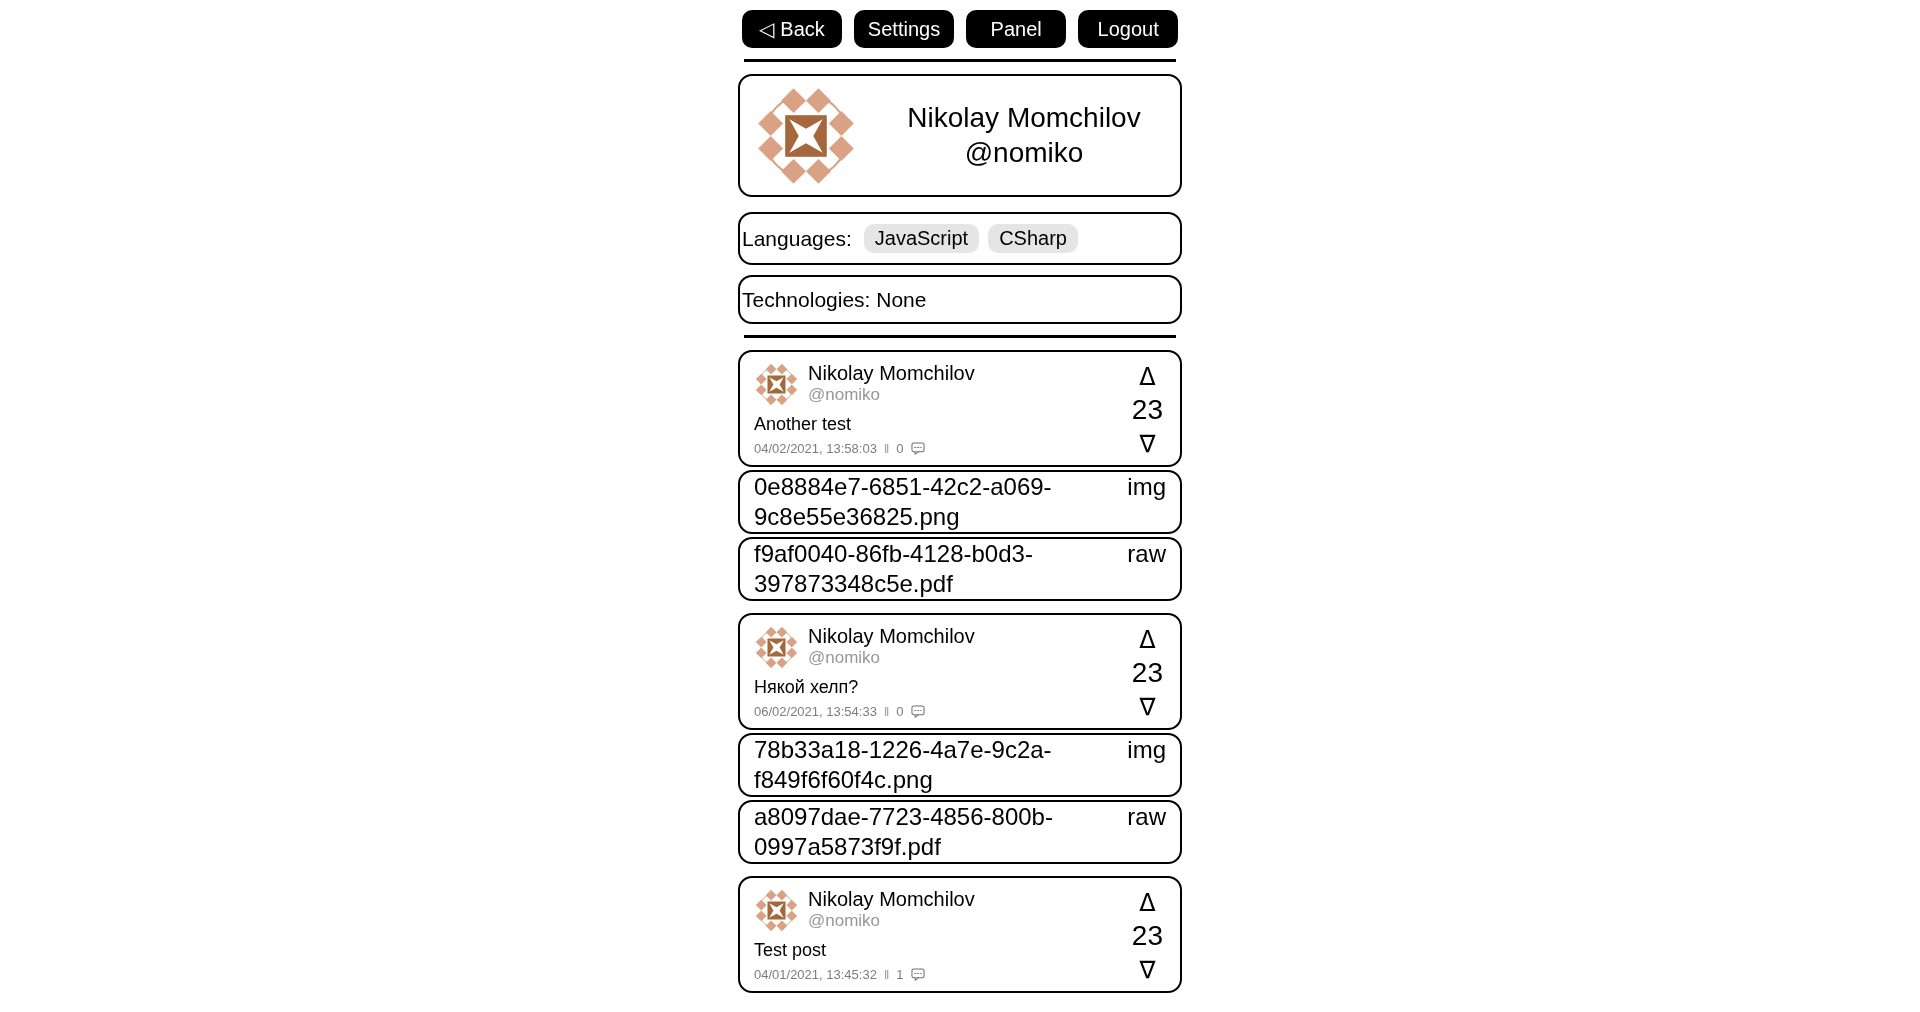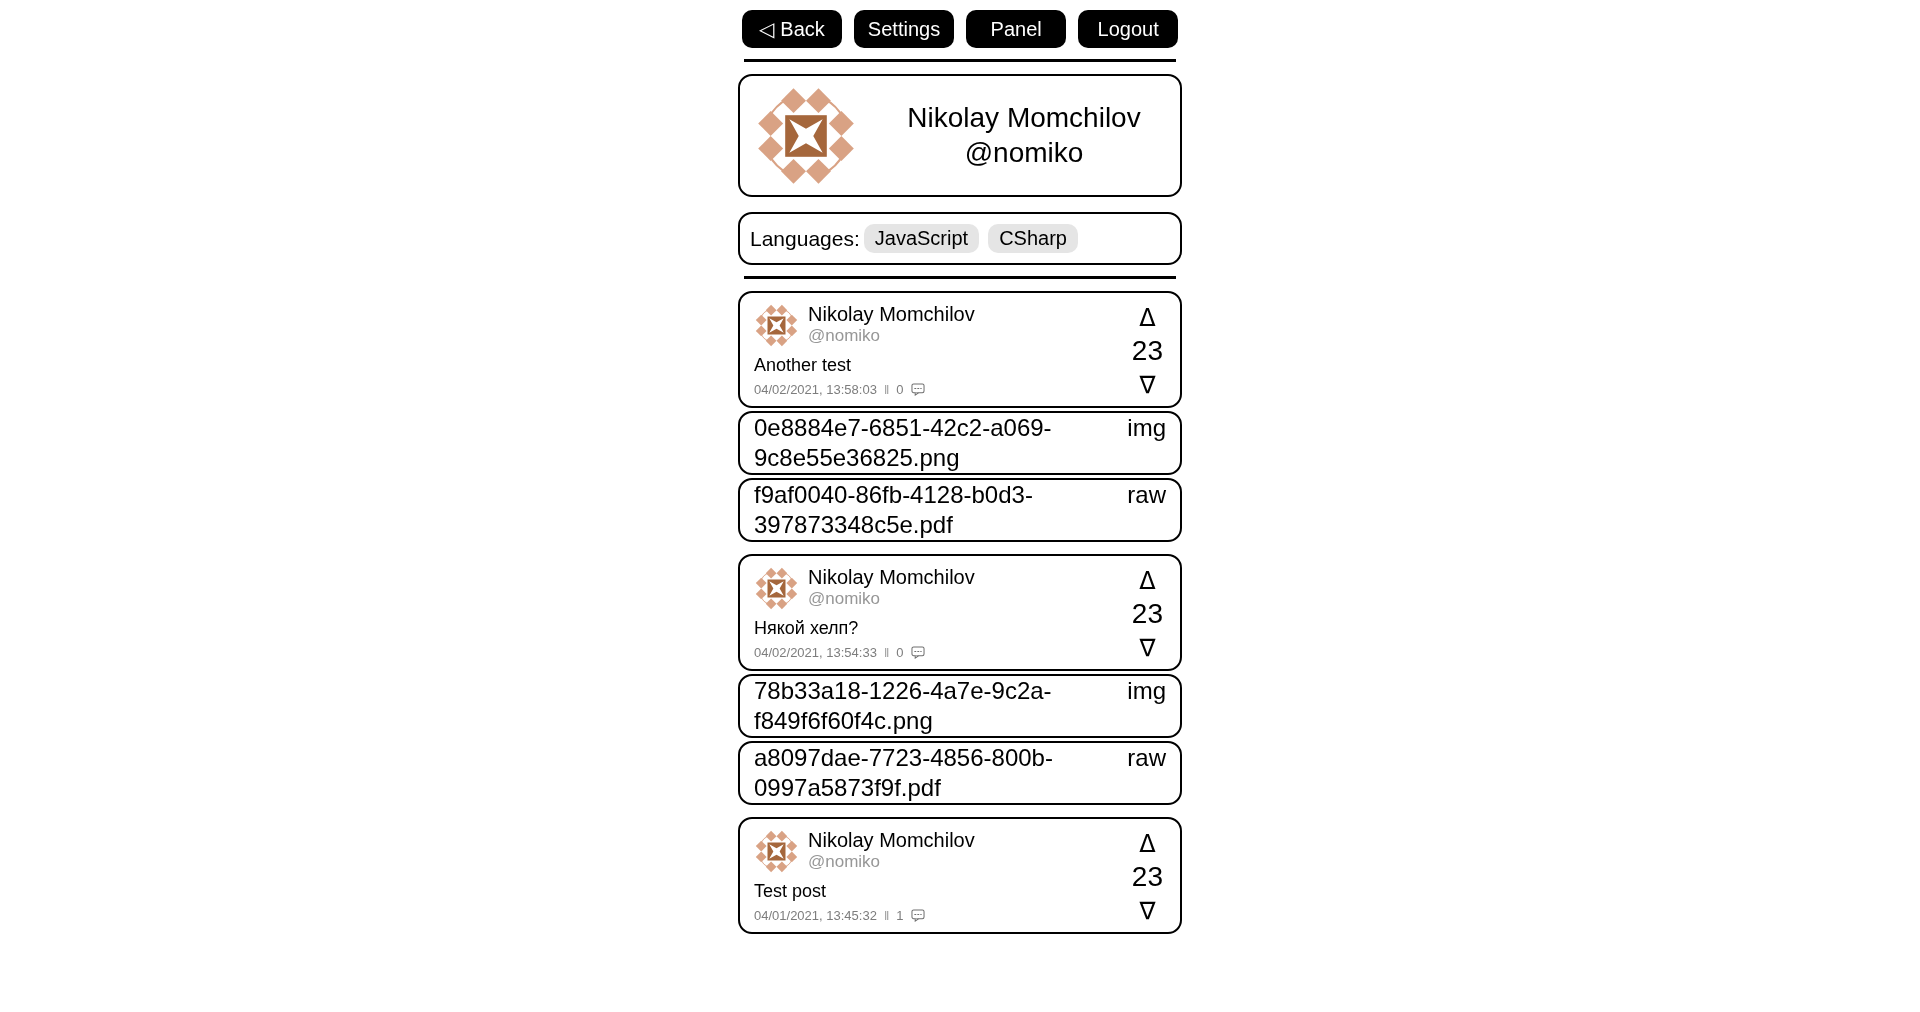--- a/index.html
+++ b/index.html
@@ -65,22 +65,22 @@
   .profile-name-block {
     flex: 1;
     text-align: center;
     font-size: 28px;
     line-height: 1.22;
   }
 
   .info-card {
     display: flex;
     align-items: center;
-    gap: 4px;
-    padding: 10px 10px;
+    gap: 12px;
+    padding: 10px 2px;
     font-size: 21px;
     margin-bottom: 10px;
     min-height: 49px;
   }
   .badge {
     background: #e5e5e5;
     border-radius: 10px;
     padding: 3px 11px;
     font-size: 20px;
     white-space: nowrap;
@@ -196,20 +196,23 @@
   </div>
 
   <div class="card info-card">
     <span>Languages:</span>
     <span style="display:flex;gap:9px;">
         <span class="badge">JavaScript</span>
         <span class="badge">CSharp</span>
       </span>
   </div>
 
+  <div class="card info-card">
+    <span>Technologies: None</span>
+  </div>
 
   <hr class="divider">
 
   <div>
   <div class="post-group">
     <div class="card post-card">
       <div class="post-header">
         <div class="avatar-sm">
   <svg viewBox="0 0 100 100" width="100%" height="100%">
     <g fill="none" stroke="#d9a284" stroke-width="2">
@@ -294,21 +297,21 @@
     <path d="M34 34 L50 43 L66 34 L57 50 L66 66 L50 57 L34 66 L43 50 Z" fill="#ffffff"></path>
   </svg>
 </div>
         <div class="post-author-block">
           <div class="post-author">Nikolay Momchilov</div>
           <div class="post-handle">@nomiko</div>
         </div>
       </div>
       <div class="post-title">Някой хелп?</div>
       <div class="post-meta">
-        <span>04/02/2021, 13:54:33</span>
+        <span>06/02/2021, 13:54:33</span>
         <span class="meta-sep">‖</span>
         <span>0</span>
         <span class="comment-icon">
   <svg viewBox="0 0 15 14" width="14" height="13">
     <rect x="1" y="1" width="13" height="9.5" rx="1.8" fill="none" stroke="#6f6f6f" stroke-width="1.1"></rect>
     <path d="M4.5 10.5 L4.5 13 L8 10.5" fill="#ffffff" stroke="#6f6f6f" stroke-width="1.1"></path>
     <line x1="3.6" y1="5.8" x2="11.4" y2="5.8" stroke="#6f6f6f" stroke-width="1.1" stroke-dasharray="2 1.2"></line>
   </svg>
 </span>
       </div>

